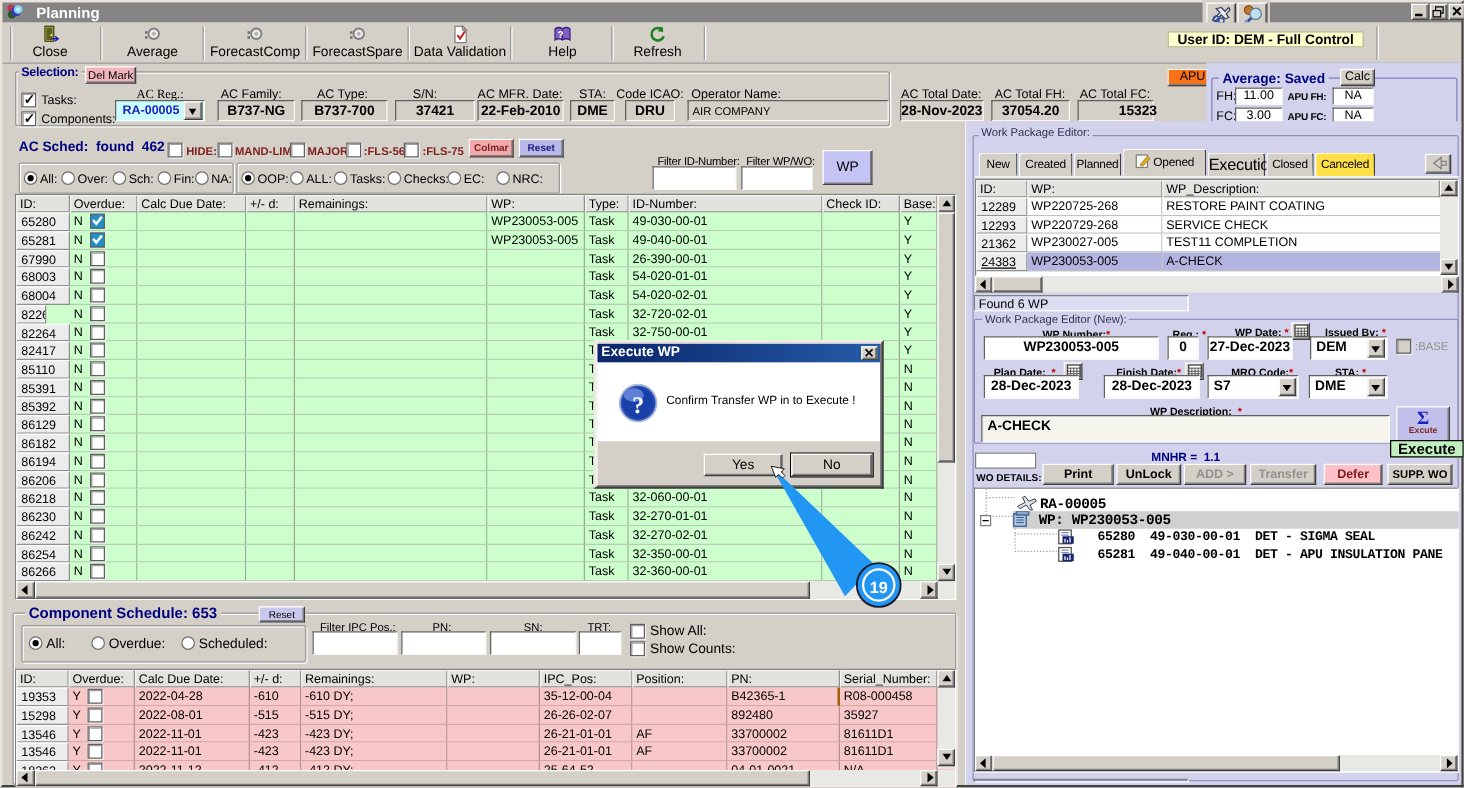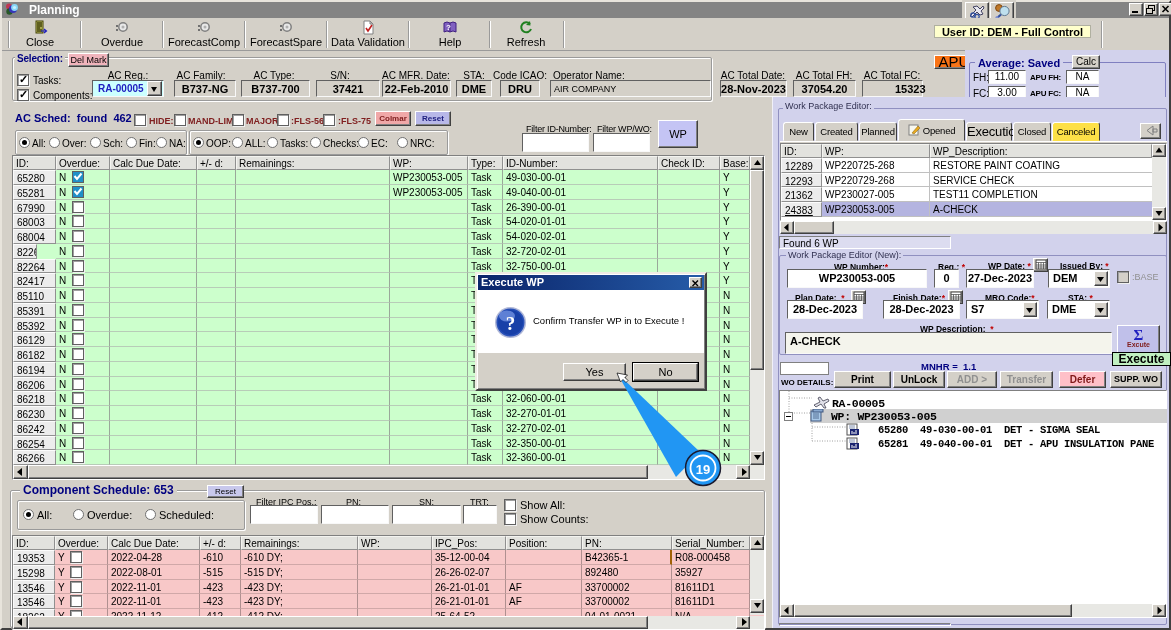--- a/index.html
+++ b/index.html
@@ -70,21 +70,21 @@
       <circle cx="9" cy="8" r="0.8" fill="#ffff80"></circle>
       <path d="M9 11 L14 11 M12 9 L14.5 11 L12 13" stroke="#2020c0" stroke-width="1.2" fill="none"></path>
     </svg></div>
 <div class="abs" style="left:-5px;top:36px;width:90px;text-align:center;font-size:11px;">Close</div>
 <div class="abs" style="left:87px;top:20px;width:70px;height:15px;text-align:center;"><svg width="16" height="15" viewBox="0 0 16 15">
       <circle cx="9" cy="7" r="4.2" fill="#e8e8e8" stroke="#808080" stroke-width="1.5"></circle>
       <rect x="2" y="5" width="2" height="2" fill="#707070"></rect>
       <rect x="2" y="9" width="2" height="2" fill="#707070"></rect>
       <circle cx="9" cy="7" r="1.5" fill="#b0b0b0"></circle>
     </svg></div>
-<div class="abs" style="left:77px;top:36px;width:90px;text-align:center;font-size:11px;">Overdue</div>
+<div class="abs" style="left:77px;top:36px;width:90px;text-align:center;font-size:11px;">Average</div>
 <div class="abs" style="left:169px;top:20px;width:70px;height:15px;text-align:center;"><svg width="16" height="15" viewBox="0 0 16 15">
       <circle cx="9" cy="7" r="4.2" fill="#e8e8e8" stroke="#808080" stroke-width="1.5"></circle>
       <rect x="2" y="5" width="2" height="2" fill="#707070"></rect>
       <rect x="2" y="9" width="2" height="2" fill="#707070"></rect>
       <circle cx="9" cy="7" r="1.5" fill="#b0b0b0"></circle>
     </svg></div>
 <div class="abs" style="left:159px;top:36px;width:90px;text-align:center;font-size:11px;">ForecastComp</div>
 <div class="abs" style="left:251px;top:20px;width:70px;height:15px;text-align:center;"><svg width="16" height="15" viewBox="0 0 16 15">
       <circle cx="9" cy="7" r="4.2" fill="#e8e8e8" stroke="#808080" stroke-width="1.5"></circle>
       <rect x="2" y="5" width="2" height="2" fill="#707070"></rect>
@@ -110,21 +110,21 @@
     </svg></div>
 <div class="abs" style="left:481px;top:36px;width:90px;text-align:center;font-size:11px;">Refresh</div>
 <div class="abs" style="left:934px;top:25px;width:157px;height:13px;background:#ffffcc;border:1px solid #b0b0a0;text-align:center;font-weight:bold;font-size:11px;line-height:12px;">User ID: DEM - Full Control</div>
 <div class="groupbox" style="left:12px;top:57px;width:700px;height:44px;"></div>
 <div class="abs" style="left:15px;top:53px;font-weight:bold;color:#000080;background:#d4d0c8;padding:0 2px;font-size:10px;letter-spacing:-0.2px;">Selection:</div>
 <div class="btn" style="left:68px;top:53px;width:41px;height:14px;background:#f0b4bc;font-size:9px;line-height:12px;">Del Mark</div>
 <div class="cb chk" style="left:17px;top:74px;"></div>
 <div class="lbl" style="left:33px;top:75px;font-size:10px;">Tasks:</div>
 <div class="cb chk" style="left:17px;top:89px;"></div>
 <div class="lbl" style="left:33px;top:90px;font-size:10px;">Components:</div>
-<div class="lbl" style="left:68px;top:70px;width:120px;text-align:center;font-size:10px;">AC Reg.:</div>
+<div class="lbl" style="left:68px;top:70px;width:120px;text-align:center;font-size:10px;font-family:Liberation Serif, serif;">AC Reg.:</div>
 <div class="fld" style="left:92px;top:80px;width:72px;height:17px;background:#ccffff;color:#2020c0;text-align:left;padding-left:5px;line-height:16px;font-size:10px;">RA-00005</div>
 <div class="btn" style="left:147px;top:81px;width:15px;height:15px;"><svg width="9" height="9" style="margin-top:3px">
       <path d="M1 2 L7 2 L4 7 Z" fill="#000"></path>
     </svg></div>
 <div class="lbl" style="left:141px;top:70px;width:120px;text-align:center;font-size:10px;">AC Family:</div>
 <div class="fld" style="left:174px;top:80px;width:62px;height:17px;line-height:16px;font-size:11px;">B737-NG</div>
 <div class="lbl" style="left:214px;top:70px;width:120px;text-align:center;font-size:10px;">AC Type:</div>
 <div class="fld" style="left:241px;top:80px;width:69px;height:17px;line-height:16px;font-size:11px;">B737-700</div>
 <div class="lbl" style="left:280px;top:70px;width:120px;text-align:center;font-size:10px;">S/N:</div>
 <div class="fld" style="left:316px;top:80px;width:64px;height:17px;line-height:16px;font-size:11px;">37421</div>
@@ -135,21 +135,21 @@
 <div class="lbl" style="left:460px;top:70px;width:120px;text-align:center;font-size:10px;">Code ICAO:</div>
 <div class="fld" style="left:500px;top:80px;width:40px;height:17px;line-height:16px;font-size:11px;">DRU</div>
 <div class="lbl" style="left:553px;top:70px;font-size:10px;">Operator Name:</div>
 <div class="fld" style="left:550px;top:80px;width:161px;height:17px;font-weight:normal;font-size:9px;text-align:left;padding:3px 0 0 3px;">AIR COMPANY</div>
 <div class="lbl" style="left:693px;top:70px;width:120px;text-align:center;font-size:10px;">AC Total Date:</div>
 <div class="fld" style="left:720px;top:80px;width:67px;height:17px;line-height:16px;font-size:11px;">28-Nov-2023</div>
 <div class="lbl" style="left:764px;top:70px;width:120px;text-align:center;font-size:10px;">AC Total FH:</div>
 <div class="fld" style="left:793px;top:80px;width:63px;height:17px;line-height:16px;font-size:11px;">37054.20</div>
 <div class="lbl" style="left:832px;top:70px;width:120px;text-align:center;font-size:10px;">AC Total FC:</div>
 <div class="fld" style="left:862px;top:80px;width:61px;height:17px;line-height:16px;font-size:11px;padding-left:32px;">15323</div>
-<div class="btn" style="left:934px;top:55px;width:40px;height:14px;background:#f97316;font-size:15px;line-height:12px;">APU</div>
+<div class="btn" style="left:934px;top:55px;width:40px;height:14px;background:#f97316;font-size:10px;line-height:12px;">APU</div>
 <div class="abs" style="left:965px;top:50px;width:204px;height:53px;background:#d2d2ec;"></div>
 <div class="groupbox" style="left:969px;top:62px;width:197px;height:39px;box-shadow:none;border-color:#8080c0;"></div>
 <div class="abs" style="left:975px;top:57px;font-weight:bold;color:#000080;background:#d2d2ec;padding:0 3px;font-size:11px;">Average: Saved</div>
 <div class="btn" style="left:1072px;top:55px;width:28px;height:14px;font-size:10px;line-height:12px;">Calc</div>
 <div class="lbl" style="left:973px;top:72px;font-size:10px;">FH:</div>
 <div class="wfld" style="left:988px;top:70px;width:38px;height:14px;font-size:10px;font-weight:normal;line-height:12px;">11.00</div>
 <div class="lbl" style="left:1030px;top:73px;font-size:8px;font-weight:bold;letter-spacing:-0.2px;">APU FH:</div>
 <div class="wfld" style="left:1066px;top:70px;width:33px;height:14px;font-size:10px;font-weight:normal;line-height:12px;">NA</div>
 <div class="lbl" style="left:973px;top:88px;font-size:10px;">FC:</div>
 <div class="wfld" style="left:988px;top:86px;width:38px;height:14px;font-size:10px;font-weight:normal;line-height:12px;">3.00</div>

